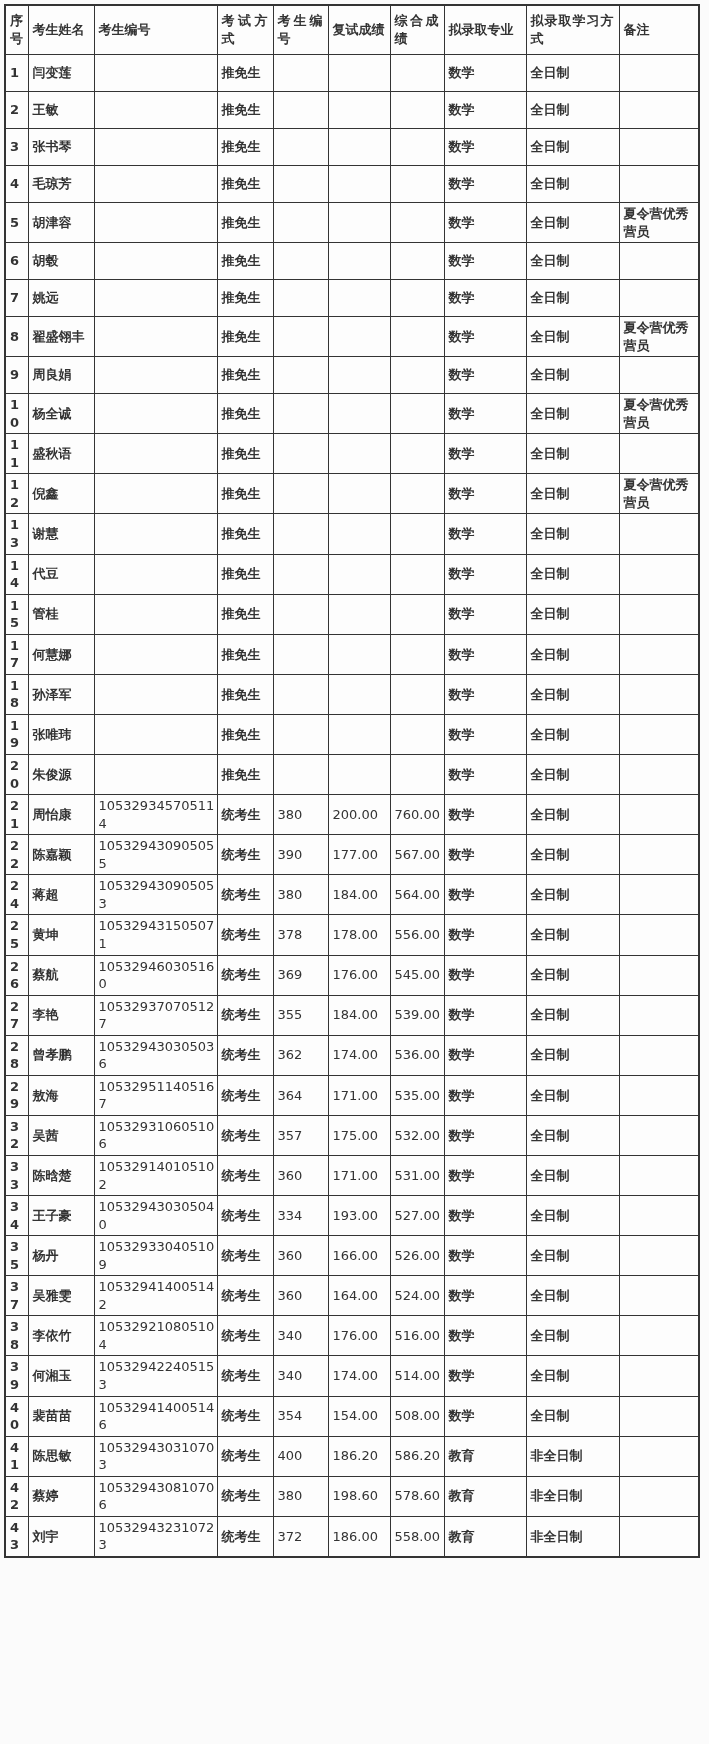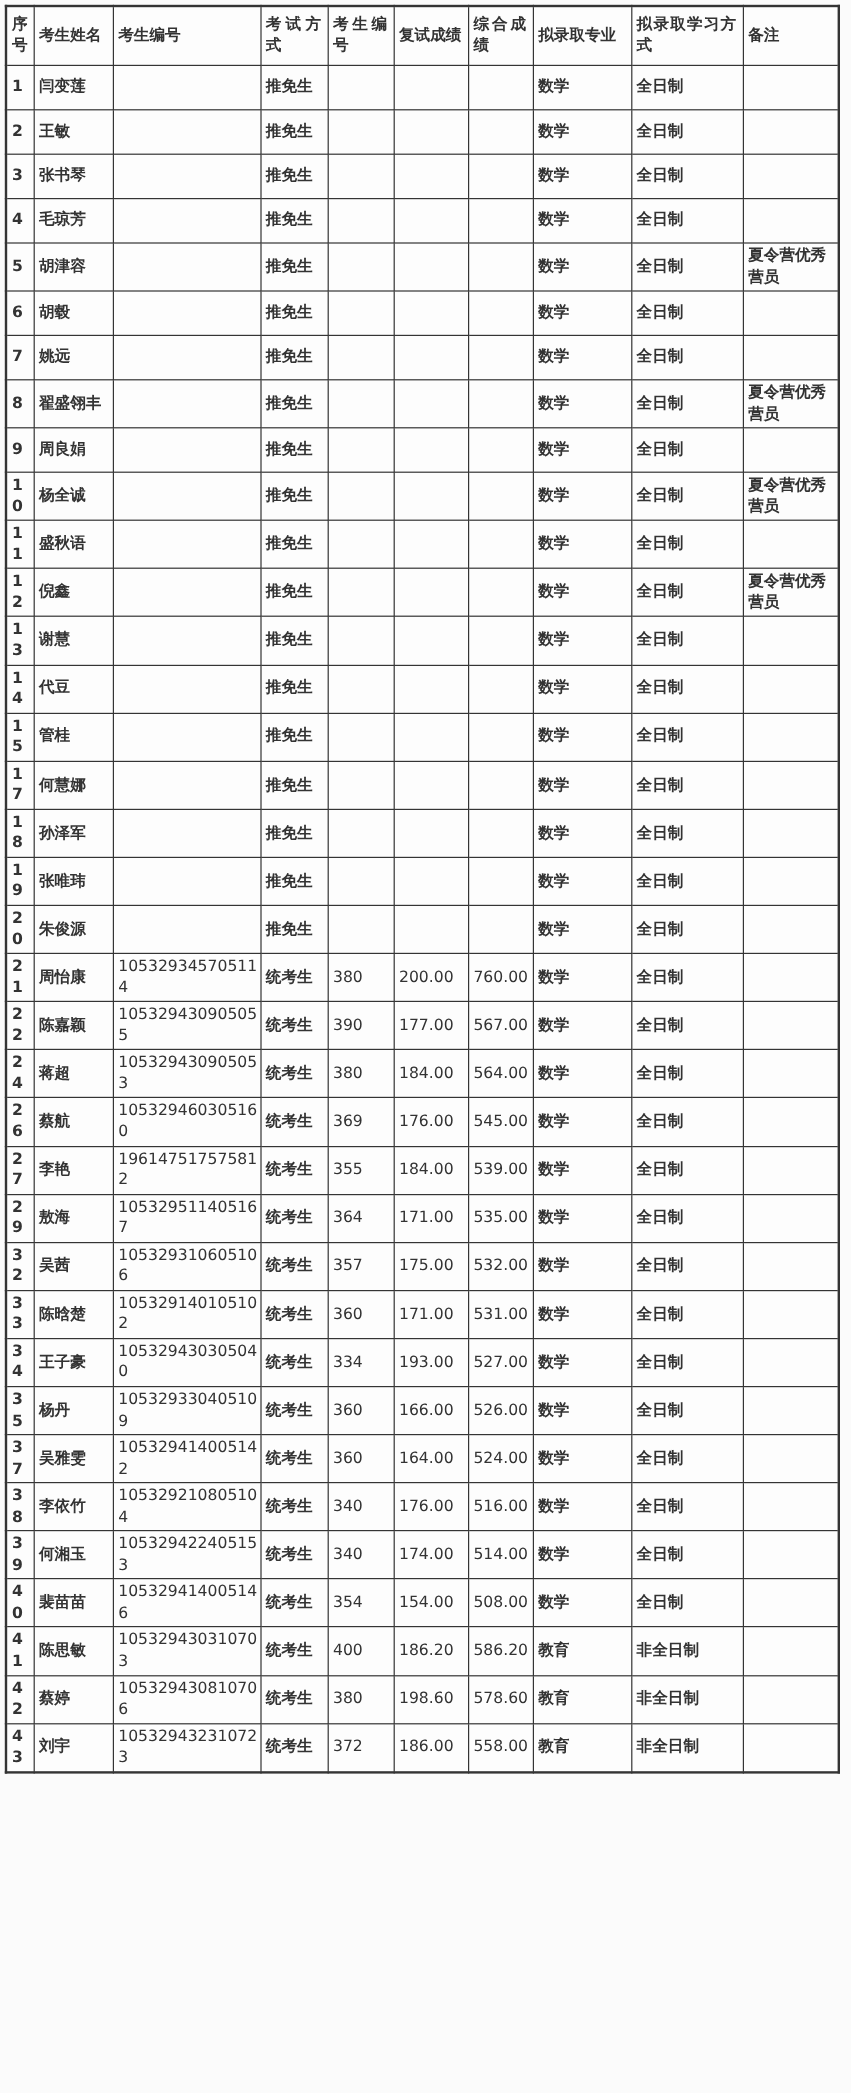--- a/index.html
+++ b/index.html
@@ -356,39 +356,63 @@
           <td>105329430905053</td>
           <td>统考生</td>
           <td>380</td>
           <td>184.00</td>
           <td>564.00</td>
           <td>数学</td>
           <td>全日制</td>
           <td></td>
         </tr>
         <tr>
+          <td>25</td>
+          <td>黄坤</td>
+          <td>105329431505071</td>
+          <td>统考生</td>
+          <td>378</td>
+          <td>178.00</td>
+          <td>556.00</td>
+          <td>数学</td>
+          <td>全日制</td>
+          <td></td>
+        </tr>
+        <tr>
           <td>26</td>
           <td>蔡航</td>
           <td>105329460305160</td>
           <td>统考生</td>
           <td>369</td>
           <td>176.00</td>
           <td>545.00</td>
           <td>数学</td>
           <td>全日制</td>
           <td></td>
         </tr>
         <tr>
           <td>27</td>
           <td>李艳</td>
-          <td>196147517575812</td>
+          <td>105329370705127</td>
           <td>统考生</td>
           <td>355</td>
           <td>184.00</td>
           <td>539.00</td>
+          <td>数学</td>
+          <td>全日制</td>
+          <td></td>
+        </tr>
+        <tr>
+          <td>28</td>
+          <td>曾孝鹏</td>
+          <td>105329430305036</td>
+          <td>统考生</td>
+          <td>362</td>
+          <td>174.00</td>
+          <td>536.00</td>
           <td>数学</td>
           <td>全日制</td>
           <td></td>
         </tr>
         <tr>
           <td>29</td>
           <td>敖海</td>
           <td>105329511405167</td>
           <td>统考生</td>
           <td>364</td>

